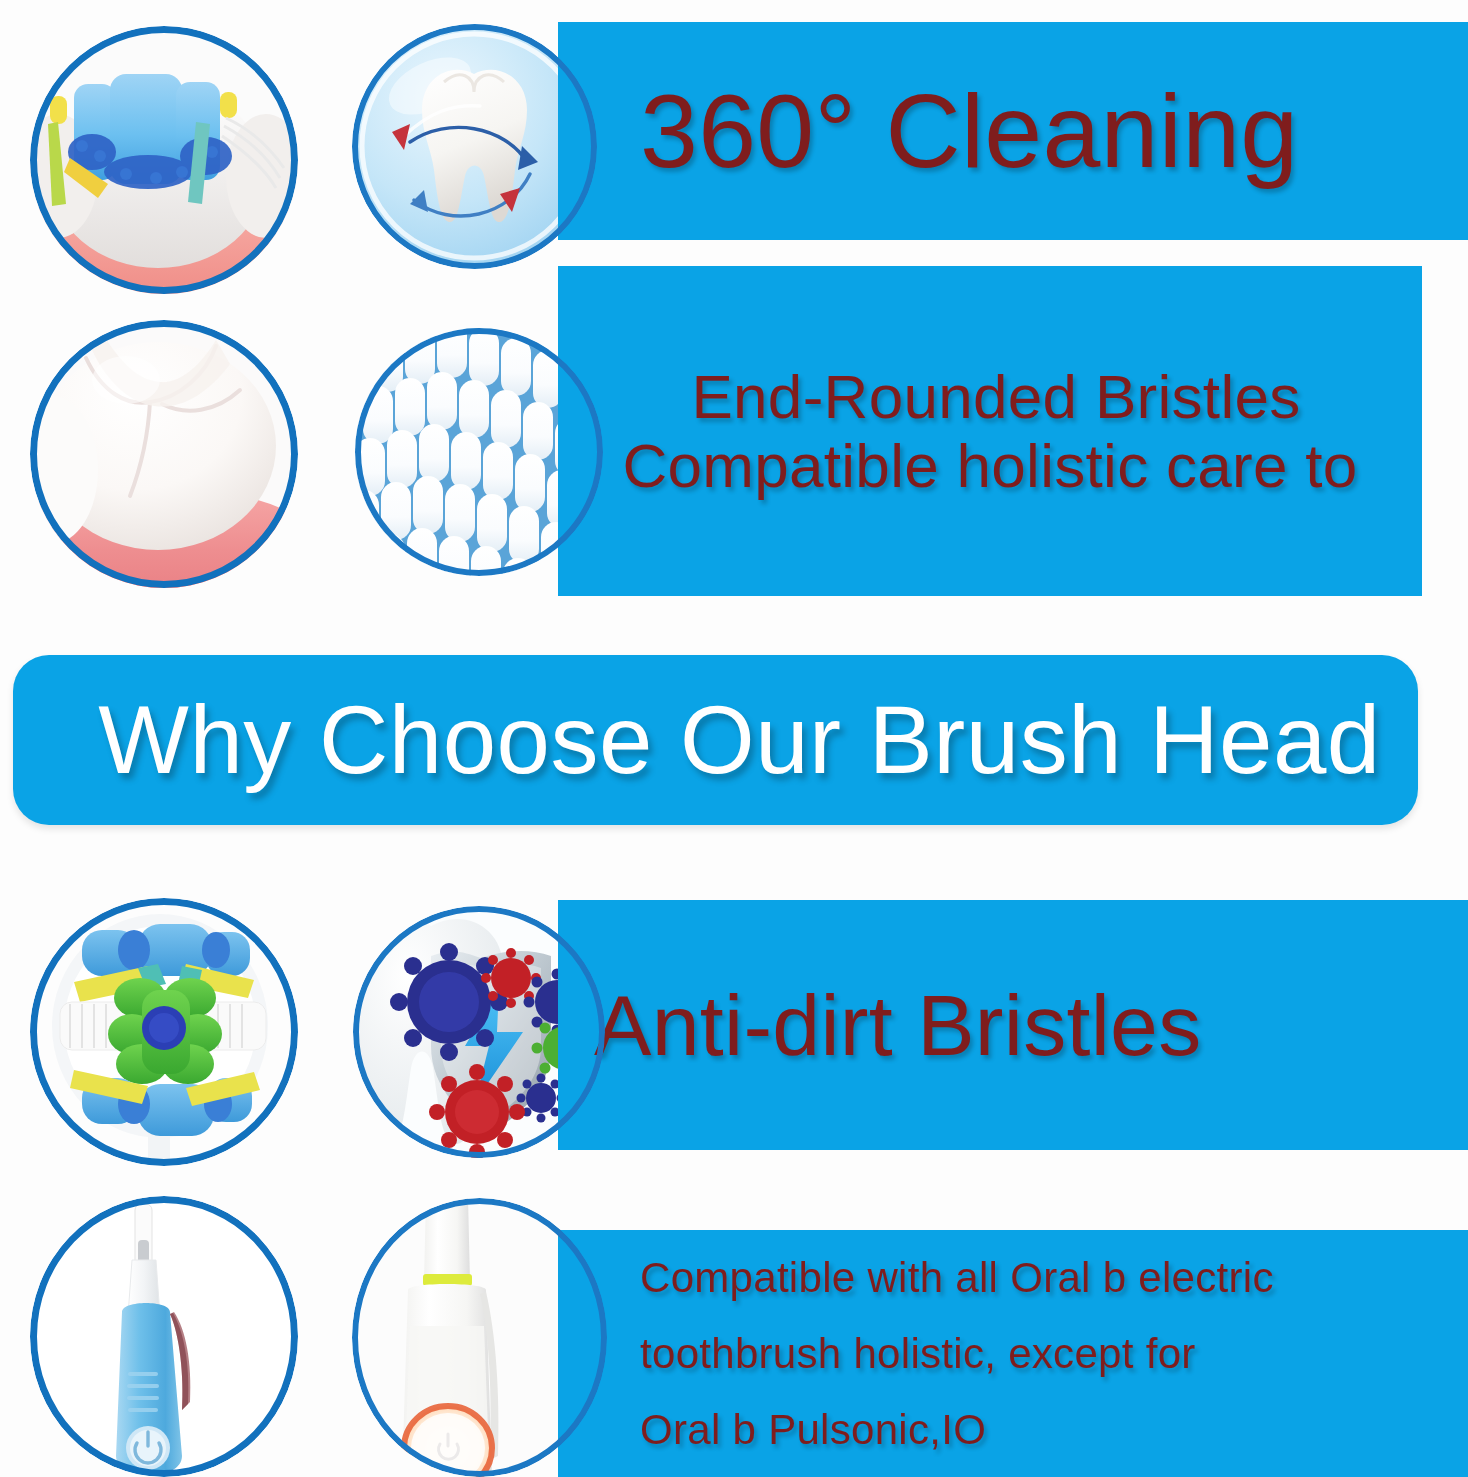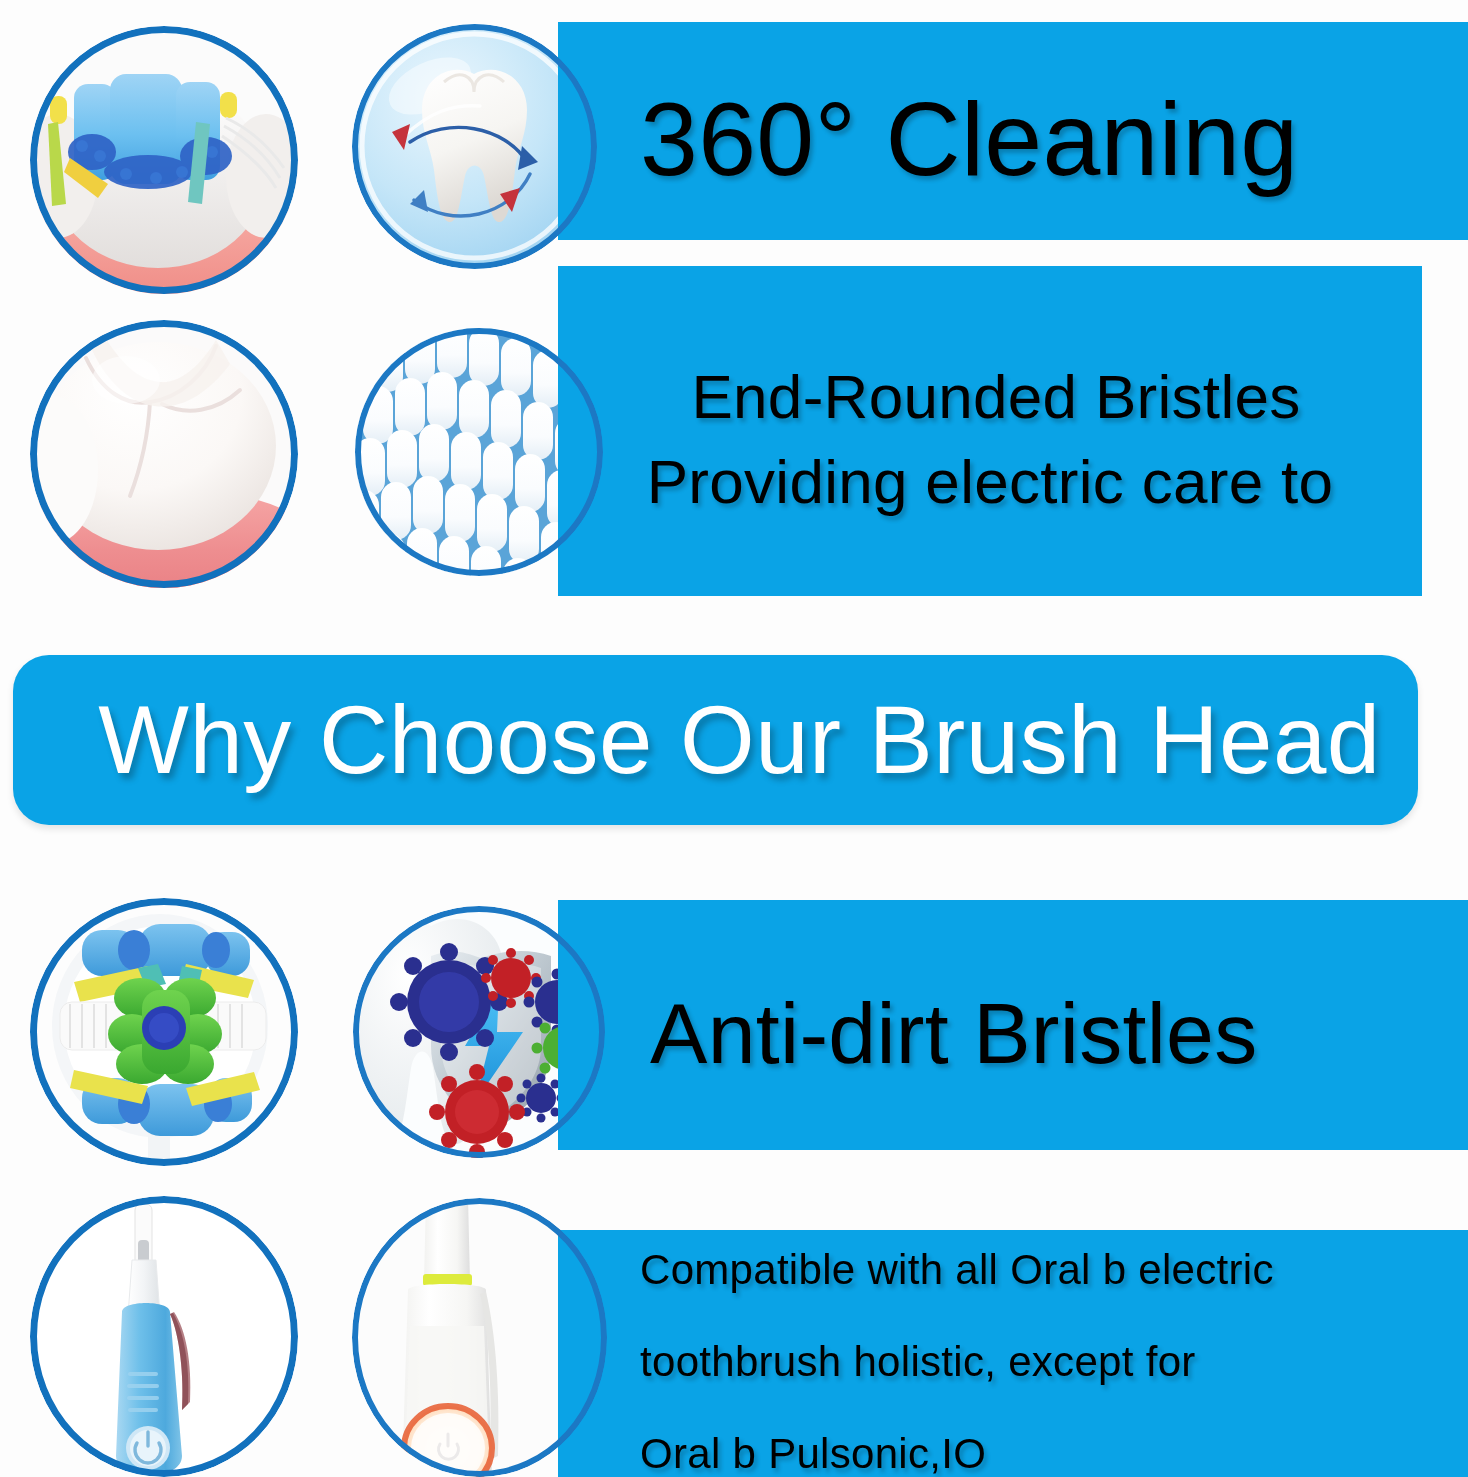--- a/index.html
+++ b/index.html
@@ -13,26 +13,25 @@
 
   
   .panel {
     position: absolute;
     background: var(--blue, #0aa3e6);
     display: flex;
     flex-direction: column;
     justify-content: center;
   }
   .panel .line {
-    color: #000000;
+    color: #7f1d1d;
     text-shadow: 3px 4px 4px rgba(0,0,0,0.22);
     white-space: nowrap;
     letter-spacing: .3px;
     font-weight: 400;
-    margin-top: 16px;
   }
 
   #panel-360   { left: 558px; top: 22px;   width: 910px; height: 218px; }
   #panel-360 .line { font-size: 104px; line-height: 120px; padding-left: 82px; }
 
   #panel-bristles { left: 558px; top: 266px; width: 864px; height: 330px; }
   #panel-bristles .line { font-size: 62px; line-height: 69px; text-align:center; }
   #panel-bristles .l1 { margin-left: 12px; }
 
   
@@ -45,21 +44,21 @@
     box-shadow: 0 4px 7px rgba(0,0,0,0.10);
     padding-left: 48px;
   }
   #banner .line {
     color:#fff; font-size: 96px; line-height: 100px;
     text-shadow: 4px 6px 6px rgba(0,0,0,0.26);
     white-space: nowrap; letter-spacing:.5px;
   }
 
   #panel-antidirt { left: 558px; top: 900px; width: 910px; height: 250px; }
-  #panel-antidirt .line { font-size: 86px; line-height: 100px; padding-left: 92px; }
+  #panel-antidirt .line { font-size: 86px; line-height: 100px; padding-left: 36px; }
 
   #panel-compat { left: 558px; top: 1230px; width: 910px; height: 247px; }
   #panel-compat .line { font-size: 42px; line-height: 76px; padding-left: 82px; }
 
   
   .circle {
     position: absolute;
     border-radius: 50%;
     overflow: hidden;
     background: #ffffff;
@@ -294,21 +293,21 @@
               <rect x="210" y="38" width="30" height="58" rx="15"></rect>
           </g>
         </g>
       </svg>
     </div>
     <span class="ring thin"></span>
   </div>
 
   <div class="panel" id="panel-bristles">
     <span class="line l1">End-Rounded Bristles</span>
-    <span class="line">Providing electric care to</span>
+    <span class="line">Compatible holistic care to</span>
   </div>
 
   <div id="banner">
     <span class="line">Why Choose Our Brush Head</span>
   </div>
 
   <div class="circle" id="img-brush-head">
     <div class="inner">
       <svg viewBox="0 0 268 268" preserveAspectRatio="xMidYMid slice">
         <defs>

